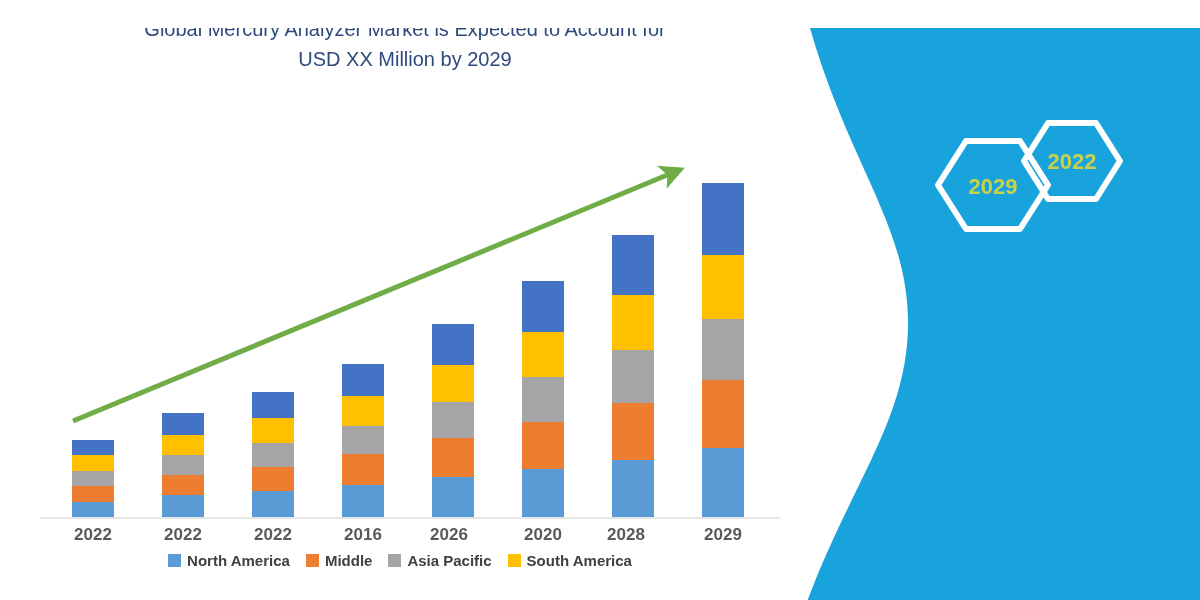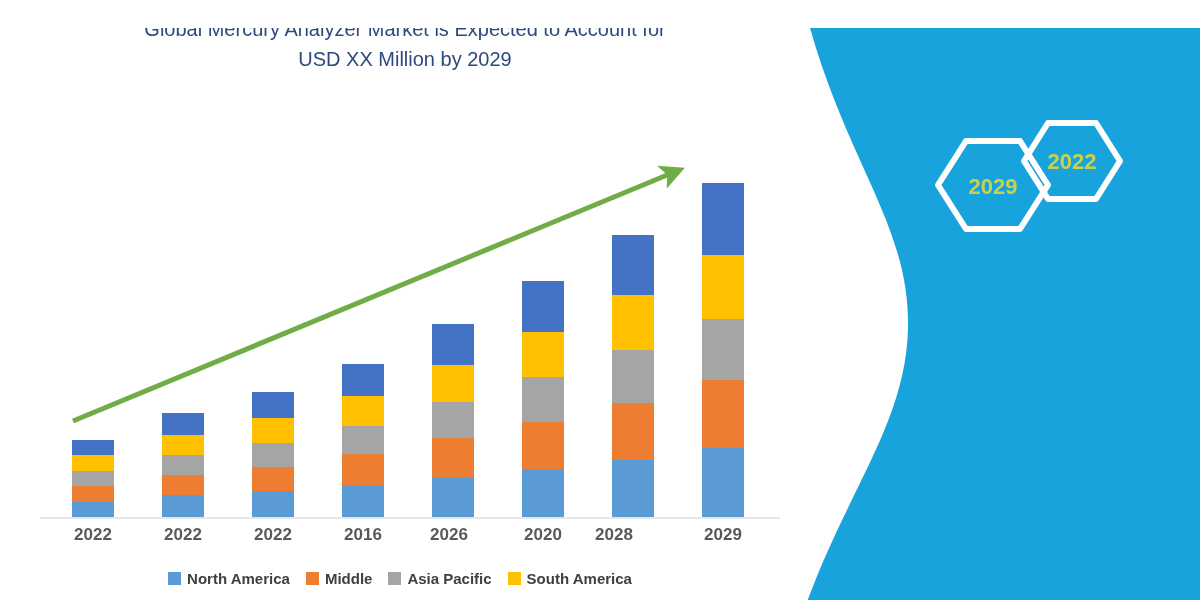--- a/index.html
+++ b/index.html
@@ -92,21 +92,21 @@
     width: 90px;
     text-align: center;
     font-size: 17px;
     font-weight: bold;
     color: #595959;
   }
 
   #legend {
     position: absolute;
     left: 0;
-    top: 542px;
+    top: 524px;
     width: 800px;
     display: flex;
     justify-content: center;
     align-items: center;
     gap: 16px;
     flex-wrap: nowrap;
   }
   .legend-item {
     display: flex;
     align-items: center;
@@ -257,21 +257,21 @@
 
     <div id="axis-line"></div>
 
     <div id="x-axis-labels">
         <div class="x-tick" style="left: 0px;">2022</div>
         <div class="x-tick" style="left: 90px;">2022</div>
         <div class="x-tick" style="left: 180px;">2022</div>
         <div class="x-tick" style="left: 270px;">2016</div>
         <div class="x-tick" style="left: 356px;">2026</div>
         <div class="x-tick" style="left: 450px;">2020</div>
-        <div class="x-tick" style="left: 521px;">2028</div>
+        <div class="x-tick" style="left: 533px;">2028</div>
         <div class="x-tick" style="left: 630px;">2029</div>
       </div>
 
     <div id="legend">
         <div class="legend-item">
           <span class="legend-swatch" style="background: rgb(91, 155, 213);"></span>
           <span class="legend-label">North America</span>
         </div>
         <div class="legend-item">
           <span class="legend-swatch" style="background: rgb(237, 125, 49);"></span>

